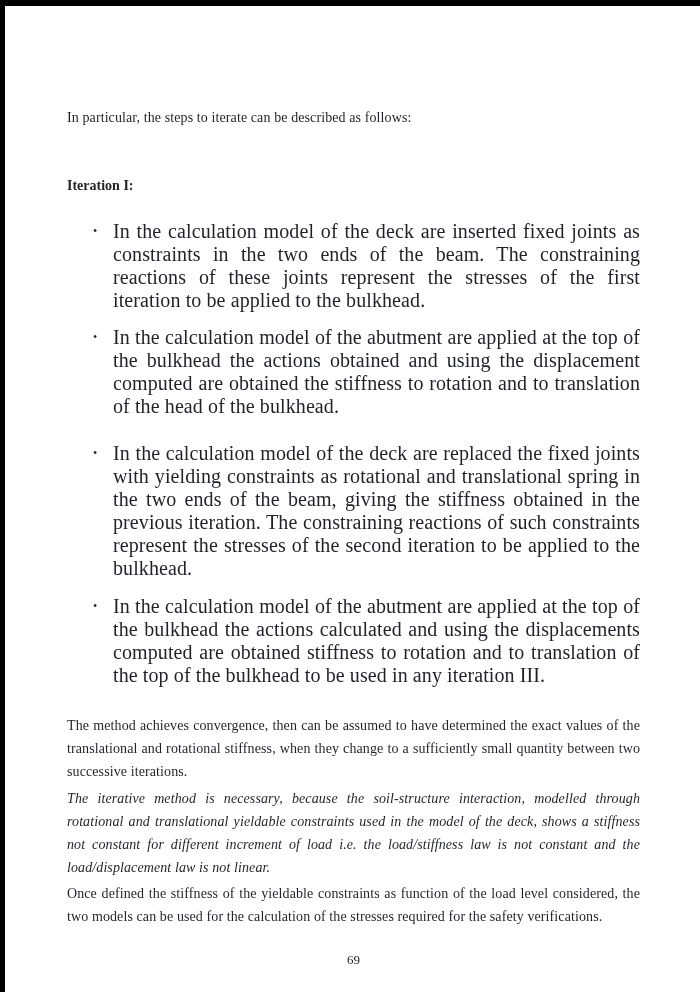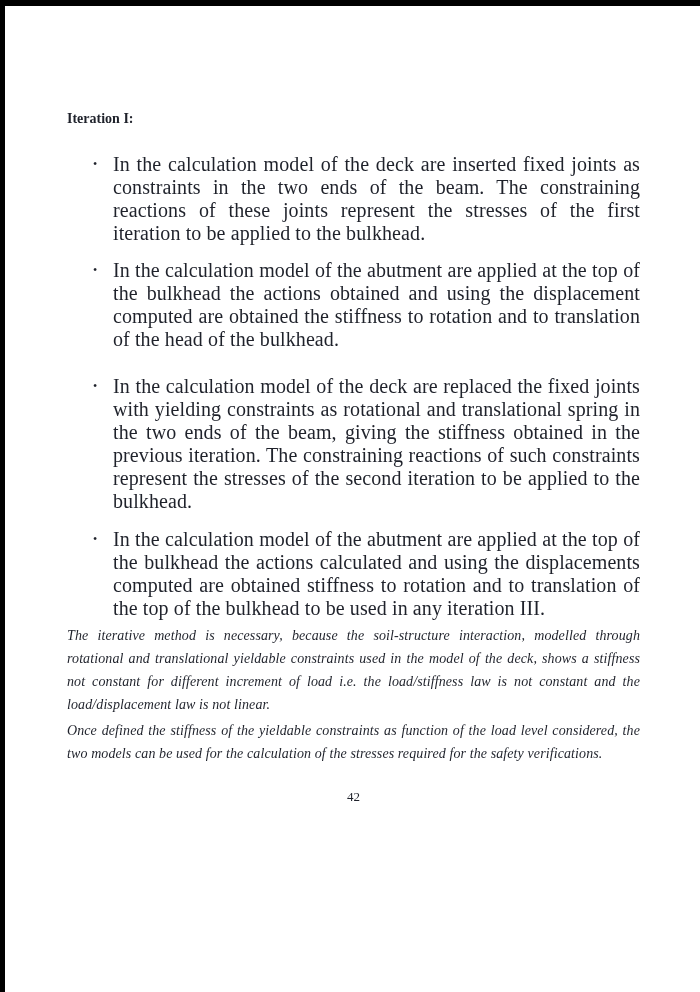--- a/index.html
+++ b/index.html
@@ -55,45 +55,46 @@
   .bullet-text {
     flex: 1;
     font-size: 20px;
     line-height: 23px;
     text-align: justify;
     letter-spacing: 0.1px;
   }
   
   .p1 { margin-top: 0; }
   .p2 { margin-top: 34px; }
-  .h1 { margin-top: 35px; }
+  .h1 { margin-top: 45px; }
   .b1 { margin-top: 23px; }
   .b2 { margin-top: 14px; }
   .h2 { margin-top: 22px; }
   .b3 { margin-top: 24px; }
   .b4 { margin-top: 15px; }
   .p3 { margin-top: 27px; }
   .p4 { margin-top: 4px; font-style: italic; }
-  .p5 { margin-top: 3px; font-style: italic; }
+  .p5 { margin-top: 3px; }
   .page-number {
     margin-top: 20px;
     font-size: 13px;
     line-height: 23px;
     text-align: center;
   }
 </style>
 </head>
 <body>
 
 <div class="scan-border-top"></div>
 <div class="scan-border-left"></div>
 
 <div class="page-content">
 
 
+  <p class="para p2">In particular, the steps to iterate can be described as follows:</p>
 
   <p class="heading h1">Iteration I:</p>
 
   <div class="bullet-item b1">
     <span class="bullet-glyph">•</span>
     <span class="bullet-text">In the calculation model of the deck are inserted fixed joints as constraints in the two ends of the beam. The constraining reactions of these joints represent the stresses of the first iteration to be applied to the bulkhead.</span>
   </div>
 
   <div class="bullet-item b2">
     <span class="bullet-glyph">•</span>
@@ -104,20 +105,21 @@
   <div class="bullet-item b3">
     <span class="bullet-glyph">•</span>
     <span class="bullet-text">In the calculation model of the deck are replaced the fixed joints with yielding constraints as rotational and translational spring in the two ends of the beam, giving the stiffness obtained in the previous iteration. The constraining reactions of such constraints represent the stresses of the second iteration to be applied to the bulkhead.</span>
   </div>
 
   <div class="bullet-item b4">
     <span class="bullet-glyph">•</span>
     <span class="bullet-text">In the calculation model of the abutment are applied at the top of the bulkhead the actions calculated and using the displacements computed are obtained stiffness to rotation and to translation of the top of the bulkhead to be used in any iteration III.</span>
   </div>
 
+  <p class="para p3">The method achieves convergence, then can be assumed to have determined the exact values of the translational and rotational stiffness, when they change to a sufficiently small quantity between two successive iterations.</p>
 
   <p class="para p4">The iterative method is necessary, because the soil-structure interaction, modelled through rotational and translational yieldable constraints used in the model of the deck, shows a stiffness not constant for different increment of load i.e. the load/stiffness law is not constant and the load/displacement law is not linear.</p>
 
   <p class="para p5">Once defined the stiffness of the yieldable constraints as function of the load level considered, the two models can be used for the calculation of the stresses required for the safety verifications.</p>
 
-  <p class="page-number">42</p>
+  <p class="page-number">69</p>
 
 </div>
 
 </body></html>

